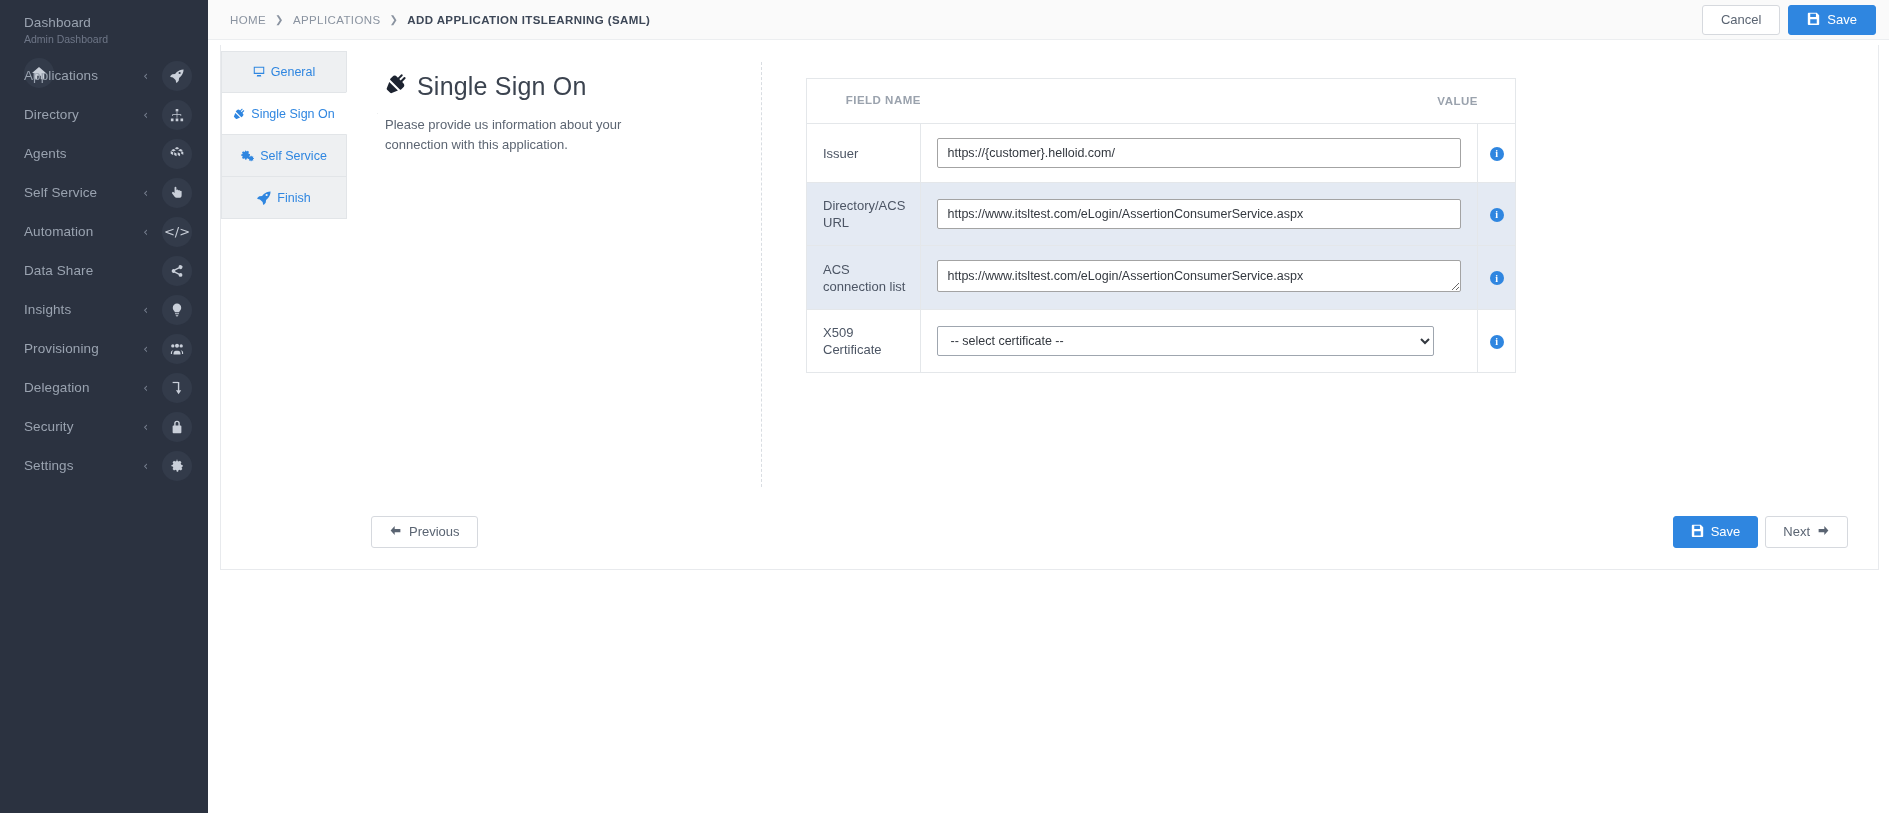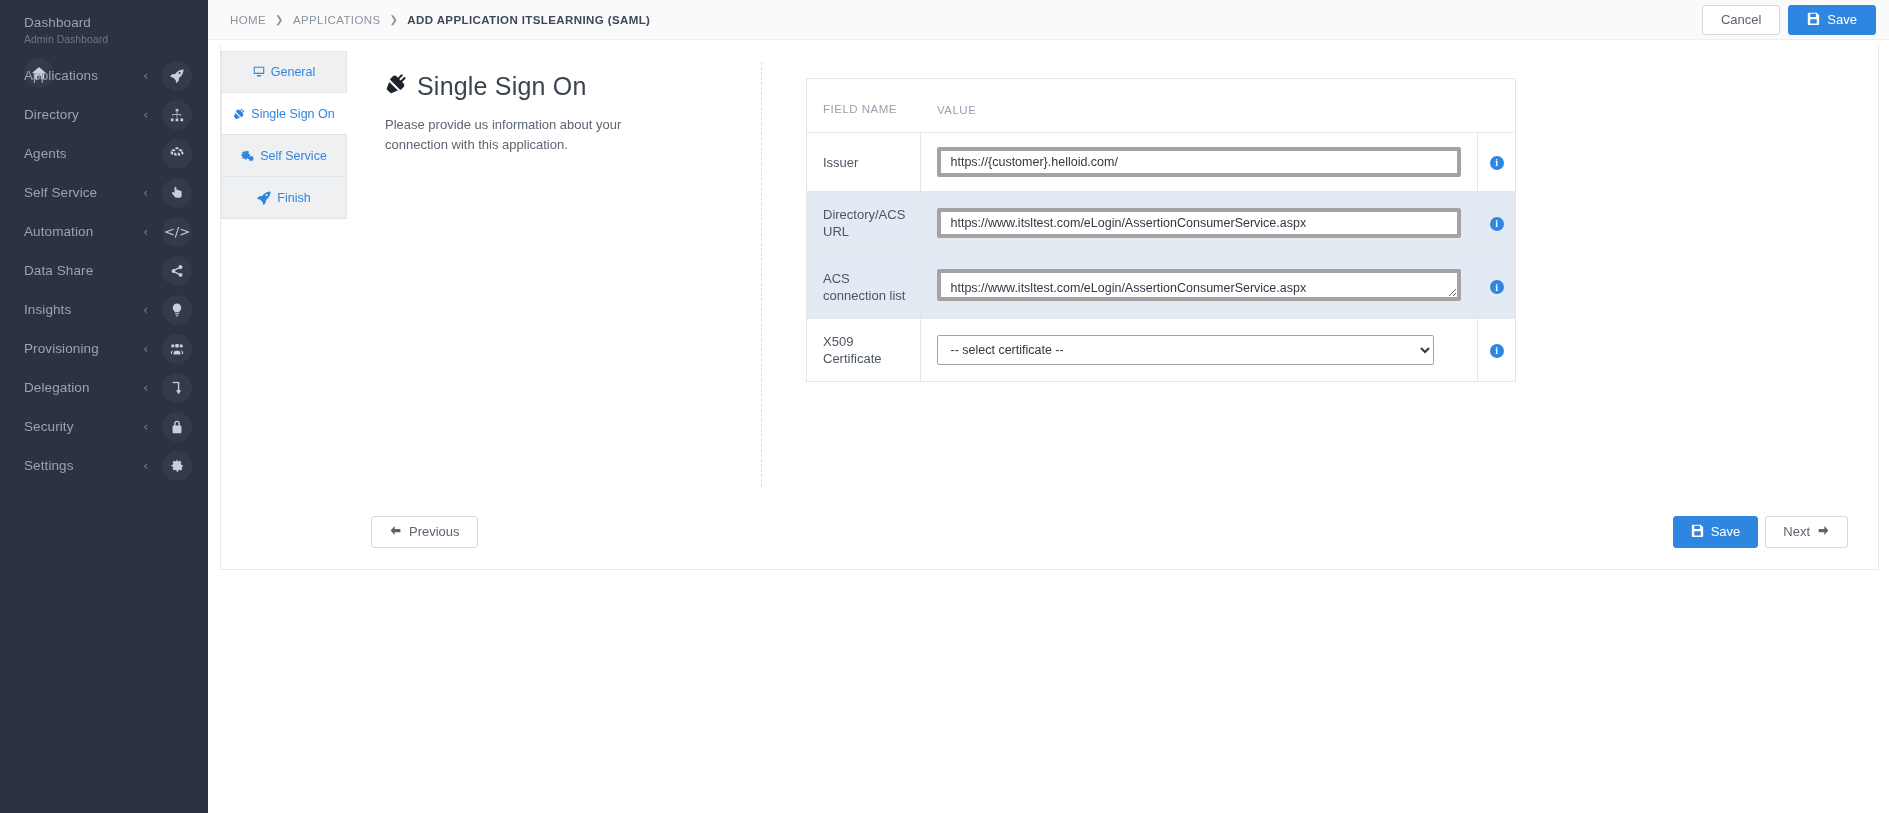--- a/index.html
+++ b/index.html
@@ -179,47 +179,47 @@
     position: absolute;
     left: 585px; top: 33px;
     width: 710px;
   }
   table#field-table {
     width: 100%;
     border-collapse: collapse;
     border: 1px solid #e4e7ea;
   }
   #field-table th {
-    text-align: left;
+    text-align: right;
     font-size: 11.5px;
-    font-weight: normal;
+    font-weight: bold;
     letter-spacing: .5px;
     color: #9aa2ad;
     text-transform: uppercase;
-    padding: 22px 0 14px 16px;
+    padding: 13px 0 14px 16px;
     border-bottom: 1px solid #e4e7ea;
     background: #ffffff;
   }
   #field-table td {
     border-bottom: 1px solid #e4e7ea;
     border-right: 1px solid #e4e7ea;
     vertical-align: middle;
     font-size: 13px;
     color: #4c5564;
   }
   #field-table td:last-child { border-right: none; }
   #field-table tr:last-child td { border-bottom: none; }
   #field-table tr.alt td { background: #e4eaf3; }
   .c-name { width: 120px; padding: 14px 10px 14px 16px; line-height: 17px; }
   .c-value { padding: 14px 16px 14px 16px; }
   .c-info { width: 60px; text-align: center; padding: 14px 0; }
 
   .txtinput {
     width: 524px; height: 30px;
-    border: 4px solid #a3a3a3;
+    border: 1px solid #a3a3a3;
     border-radius: 2px;
     background: #fff;
     font-size: 12.5px;
     color: #33383f;
     padding: 0 9px;
     font-family: "Liberation Sans", sans-serif;
   }
   textarea.txtinput {
     height: 32px;
     padding-top: 7px;

